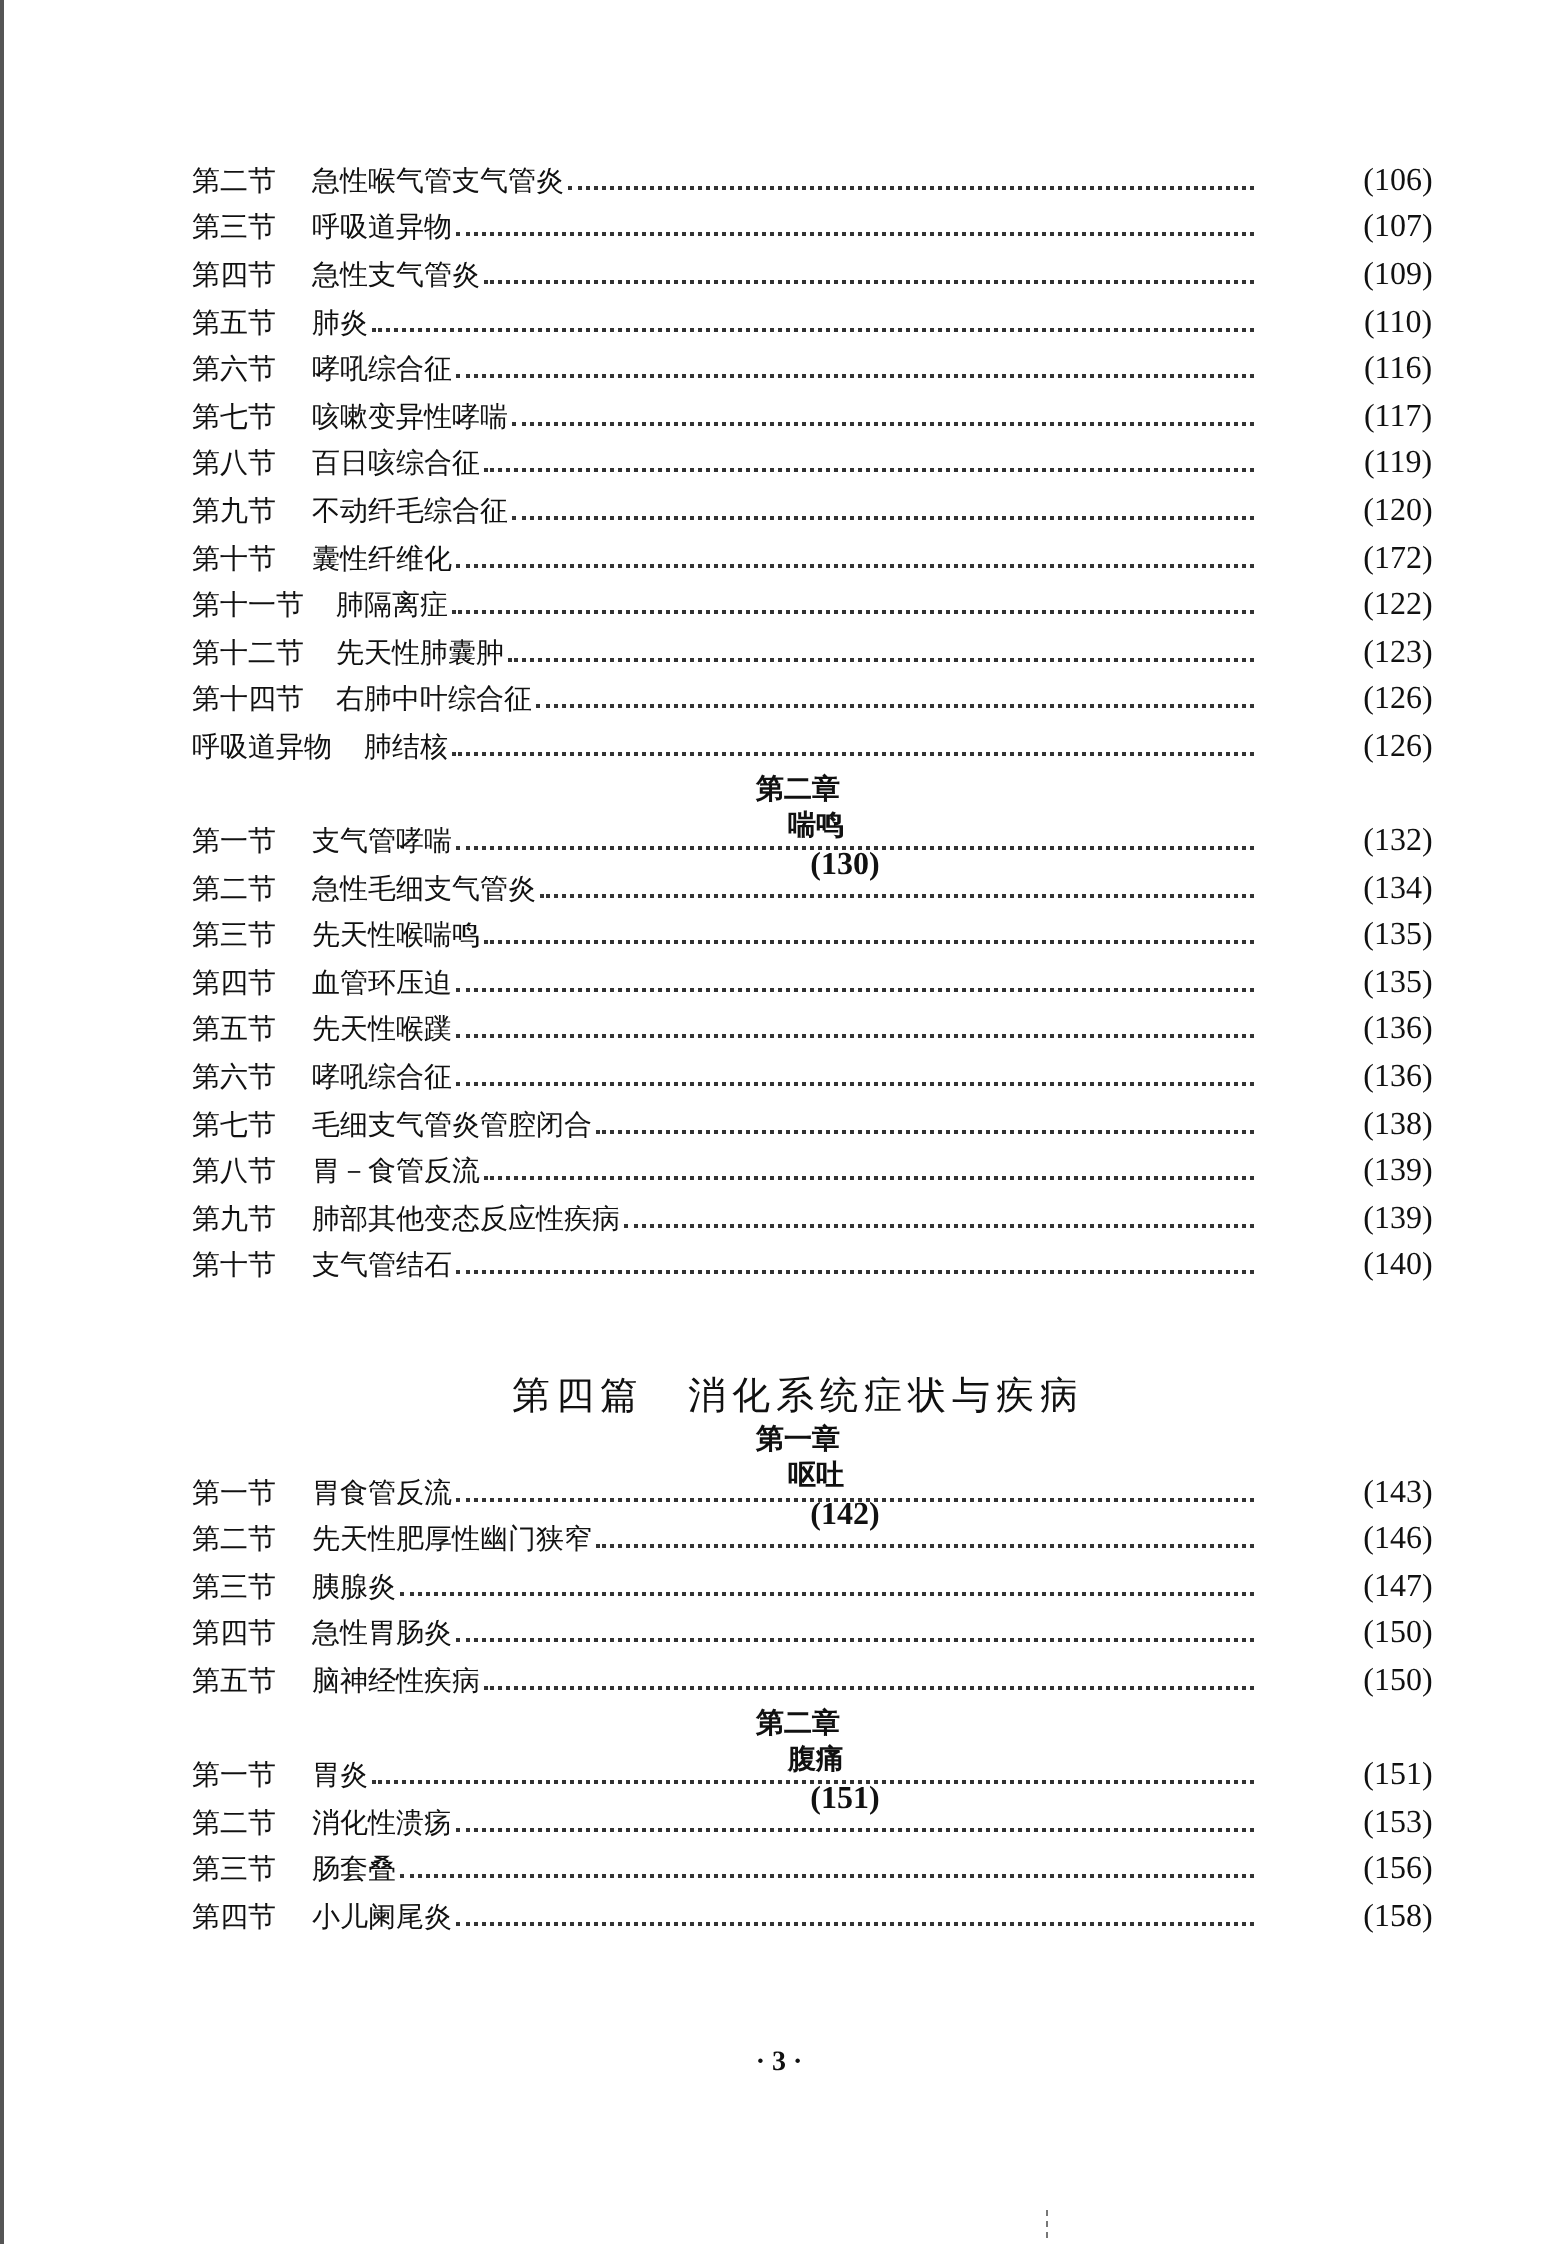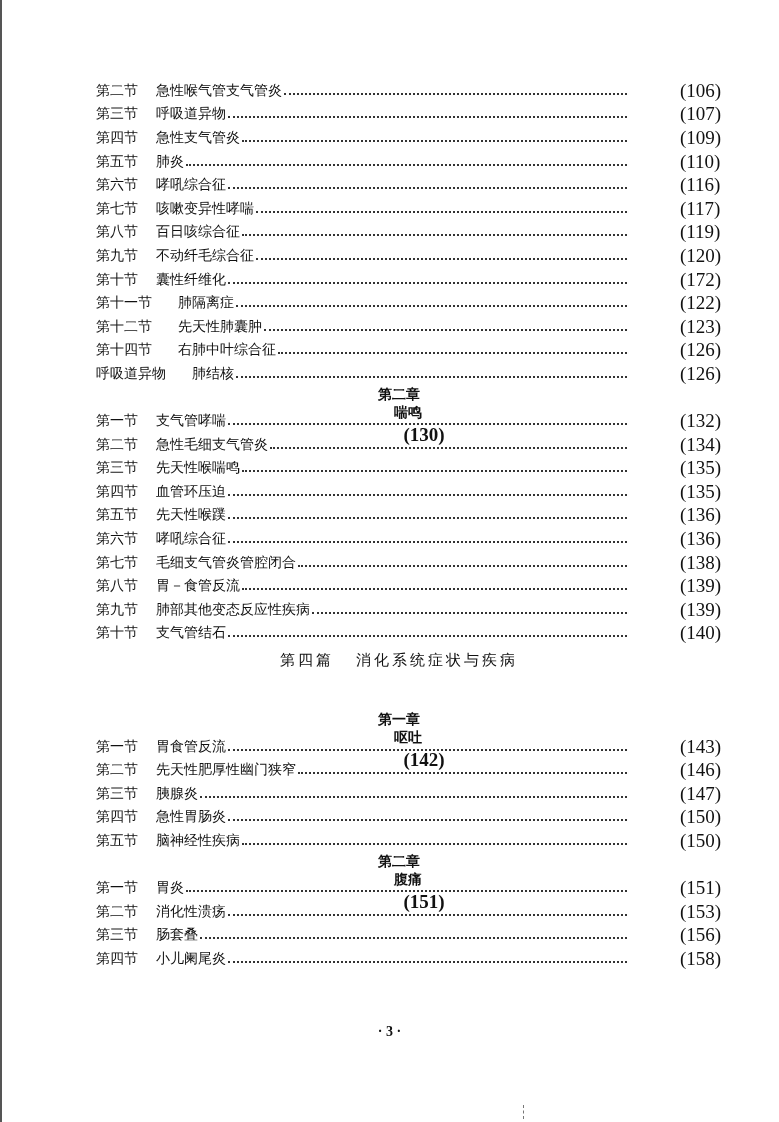--- a/index.html
+++ b/index.html
@@ -8,26 +8,26 @@
       font-family: "DejaVu Serif", "Liberation Serif", serif;
       color: #111;
     }
     .left-border { position: absolute; left: 0; top: 0; width: 2px; height: 1122px; background: #555; }
     .toc { position: absolute; left: 80px; top: 79px; width: 638px; }
     .row { position: relative; height: 23.6px; display: flex; align-items: center; font-size: 14px; white-space: nowrap; }
     .row.section { padding-left: 16px; }
     .row.chapter { font-weight: bold; flex-direction: column; }
     .num { display: inline-block; }
     .title { display: inline-block; margin-left: 18px; }
-    .row.wide .title { margin-left: 26px; }
+    .row.wide .title { margin-left: 16px; }
     .leader { flex: 1; border-bottom: 2px dotted #333; margin: 0 6px 0 2px; position: relative; top: 3px; height: 0; }
-    .page { font-family: "Liberation Serif", serif; font-size: 19px; width: 38px; text-align: center; margin-left: 47px; }
+    .page { font-family: "Liberation Serif", serif; font-size: 16px; width: 38px; text-align: center; margin-left: 47px; }
     .part-heading {
-      height: 60px; display: flex; align-items: flex-start; justify-content: center;
-      font-size: 15px; letter-spacing: 3px; padding-top: 6px;
+      height: 60px; display: flex; align-items: flex-end; justify-content: center;
+      font-size: 19px; letter-spacing: 3px; padding-top: 6px;
     }
     .part-heading .gap { display: inline-block; width: 22px; }
     .footer { position: absolute; top: 1024px; left: 0; width: 779px; text-align: center; font-family: "Liberation Serif", serif; font-weight: bold; font-size: 14px; }
     .bottom-mark { position: absolute; left: 523px; top: 1105px; width: 1px; height: 14px; border-left: 1px dashed #777; }
   </style>
 </head>
 <body>
 
 <div class="left-border"></div>
 

